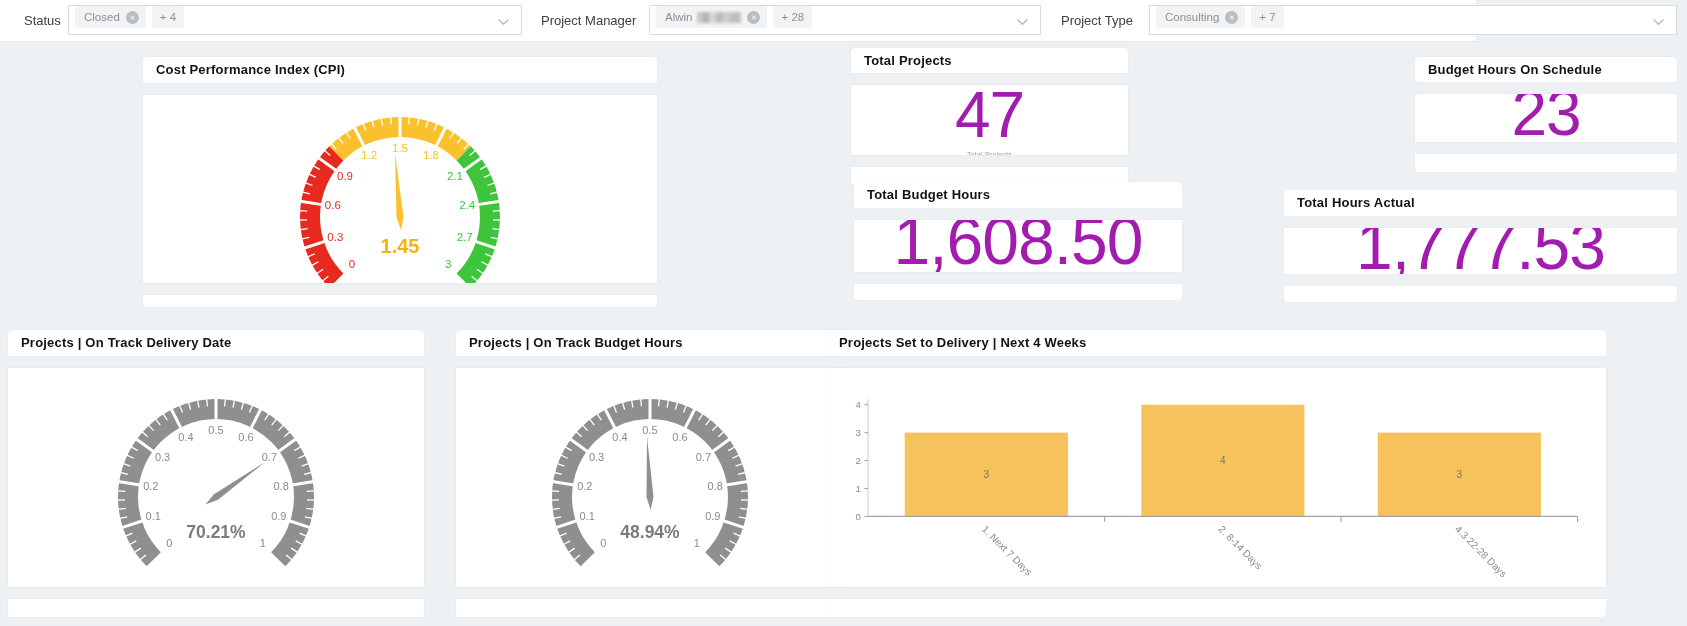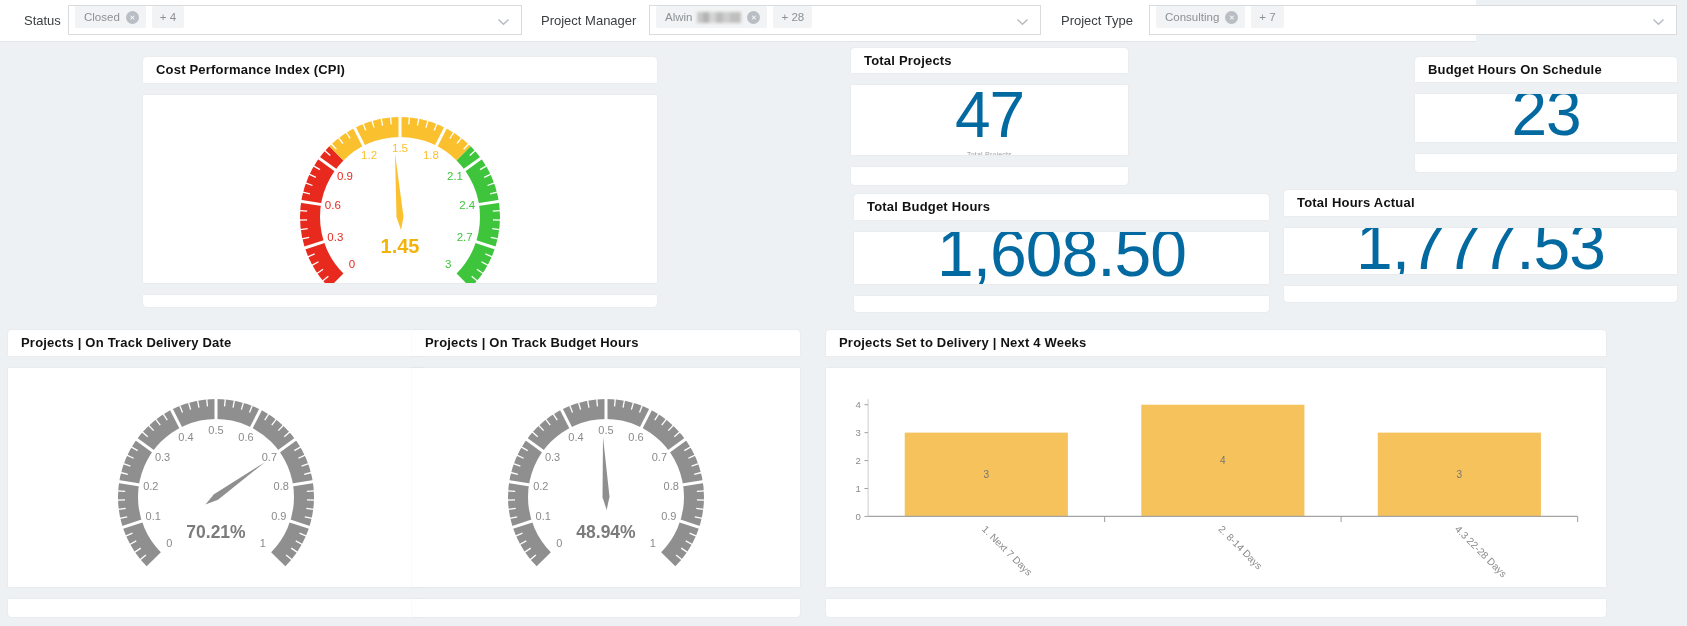--- a/index.html
+++ b/index.html
@@ -22,21 +22,21 @@
             background:linear-gradient(90deg,#c7c7c7 0 6px,#b3b3b3 6px 12px,#d4d4d4 12px 19px,
             #bcbcbc 19px 26px,#cecece 26px 33px,#bfbfbf 33px 44px);filter:blur(1.6px);}
   
   .panel{position:absolute;display:flex;flex-direction:column;gap:12px;}
   .pt{background:#fff;height:26px;line-height:26px;padding-left:13px;font-size:13px;font-weight:700;
       color:#121212;letter-spacing:.2px;border-radius:4px 4px 0 0;box-shadow:0 0 2px rgba(0,0,0,.07);}
   .pb{background:#fff;flex:1;display:flex;align-items:center;justify-content:center;
       box-shadow:0 0 2px rgba(0,0,0,.07);overflow:hidden;}
   .pb.col{flex-direction:column;}
   .pf{background:#fff;border-radius:0 0 4px 4px;box-shadow:0 0 2px rgba(0,0,0,.07);}
-  .big{font-size:64px;line-height:1;color:#0369a1;letter-spacing:-1px;}
+  .big{font-size:64px;line-height:1;color:#a21caf;letter-spacing:-1px;}
   .big.hours{font-size:66px;}
   .cap{font-size:7px;color:#9d9d9d;margin-top:4px;letter-spacing:.2px;}
   svg text{font-family:"Liberation Sans",sans-serif;}
 </style>
 </head>
 <body>
 
 <div class="stage">
 
   <div class="filterbar">
@@ -165,21 +165,21 @@
 
   <div class="panel" style="left:1415px;top:57px;width:262px;height:115px">
     <div class="pt" style="height:25px;line-height:25px">Budget Hours On Schedule</div>
     <div class="pb col">
       <div class="big">23</div>
       <div class="cap">Budget Hours on Schedule</div>
     </div>
     <div class="pf" style="height:18px"></div>
   </div>
 
-  <div class="panel" style="left:854px;top:194px;width:415px;height:118px">
+  <div class="panel" style="left:854px;top:182px;width:328px;height:118px">
     <div class="pt">Total Budget Hours</div>
     <div class="pb col">
       <div class="big hours">1,608.50</div>
       <div class="cap">Total Budget Hours</div>
     </div>
     <div class="pf" style="height:16px"></div>
   </div>
 
   <div class="panel" style="left:1284px;top:190px;width:393px;height:112px">
     <div class="pt">Total Hours Actual</div>
@@ -255,21 +255,21 @@
           <text x="273.2" y="128.7" font-size="11" fill="#8A8A8A" text-anchor="middle" dominant-baseline="middle">0.8</text>
           <text x="270.8" y="159.4" font-size="11" fill="#8A8A8A" text-anchor="middle" dominant-baseline="middle">0.9</text>
           <text x="254.7" y="185.7" font-size="11" fill="#8A8A8A" text-anchor="middle" dominant-baseline="middle">1</text>
           <polygon points="256.88764111256046,104.21496663147369 205.97087305350263,136.14822093510065 197.40767775894523,146.53675722984738 210.02912694649737,141.85177906489935" fill="#8F8F8F"></polygon>
           <text x="208" y="180" font-size="17.5" font-weight="bold" fill="#7B7B7B" text-anchor="middle">70.21%</text>
         </svg>
       </div>
     <div class="pf" style="height:18px"></div>
   </div>
 
-  <div class="panel" style="left:412px;top:330px;width:388px;height:287px">
+  <div class="panel" style="left:456px;top:330px;width:388px;height:287px">
     <div class="pt">Projects | On Track Budget Hours</div>
     <div class="pb">
         <svg width="388" height="239" viewBox="0 0 388 239">
           <path d="M 131.77 201.23 A 88 88 0 1 1 256.23 201.23" fill="none" stroke="#8F8F8F" stroke-width="20"></path>
           <line x1="123.88329490740318" y1="197.00558306713077" x2="118.10444558658476" y2="201.78626299024592" stroke="#fff" stroke-width="1.3"></line>
           <line x1="118.73566774101485" y1="190.14958738454385" x2="112.53256343395564" y2="194.36521271843483" stroke="#fff" stroke-width="1.3"></line>
           <line x1="114.25609211600842" y1="182.8395843432561" x2="107.68379201567944" y2="186.45273689901896" stroke="#fff" stroke-width="1.3"></line>
           <line x1="110.48432906275772" y1="175.14045804776504" x2="103.60116937012786" y2="178.1190672275259" stroke="#fff" stroke-width="1.3"></line>
           <line x1="105.19157466357397" y1="158.85103496708533" x2="97.87219894903336" y2="160.4871092775594" stroke="#fff" stroke-width="1.3"></line>
           <line x1="103.71756218038252" y1="150.40532425435165" x2="96.27670192052393" y2="151.34532350608393" stroke="#fff" stroke-width="1.3"></line>

